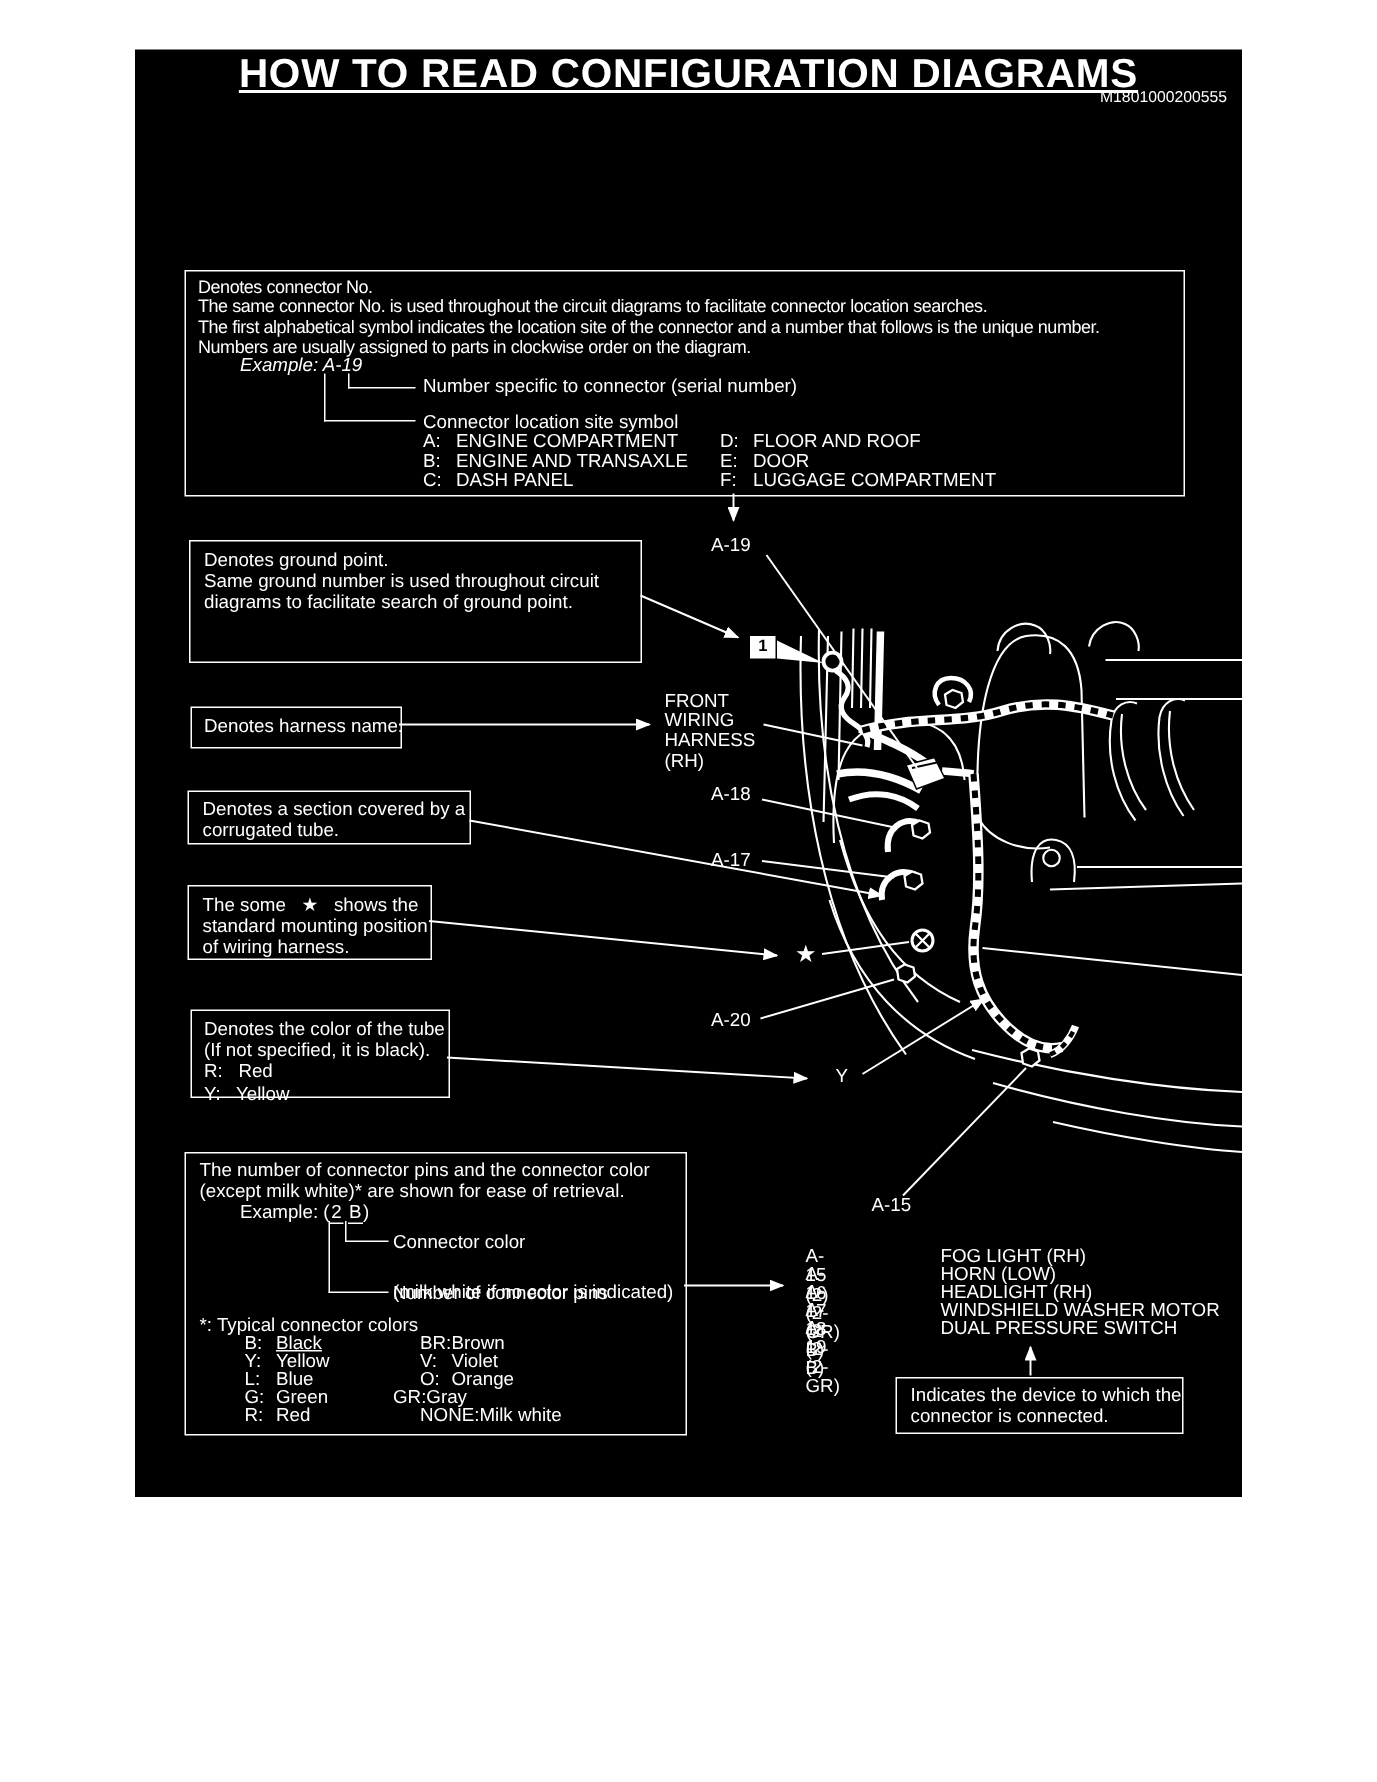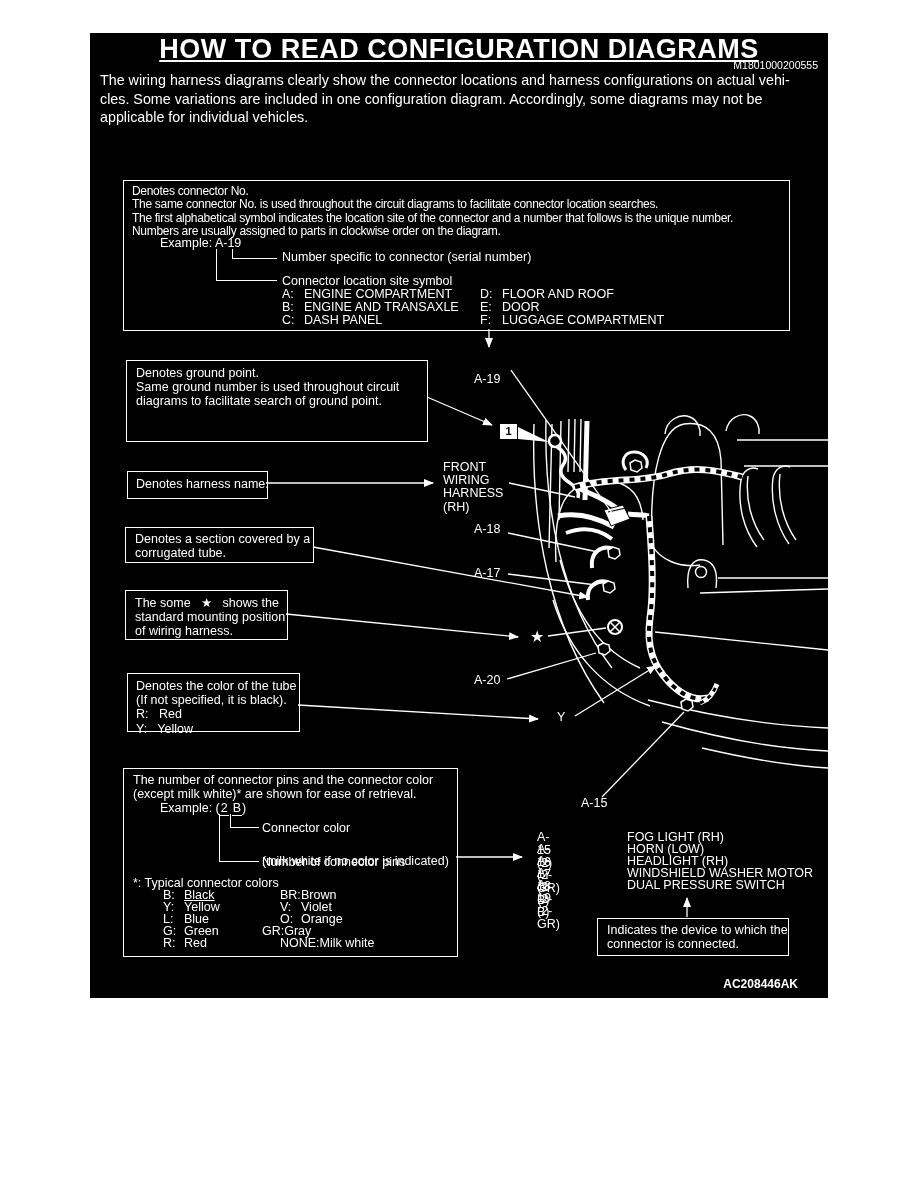--- a/index.html
+++ b/index.html
@@ -26,30 +26,27 @@
   svg{position:absolute;left:0;top:0;pointer-events:none;}
 </style>
 </head>
 <body>
 
 <div id="canvas">
   <div id="sheet"></div>
 
   <div class="t title" style="left:90px;top:34px;width:738px;">HOW TO READ CONFIGURATION DIAGRAMS</div>
   <div class="t doccode" style="left:90px;top:59px;width:728px;">M1801000200555</div>
-  <div class="t intro" style="left:100px;top:71px;width:722px;">The wiring harness diagrams clearly show the connector locations and harness configurations on actual vehi-
-cles. Some variations are included in one configuration diagram. Accordingly, some diagrams may not be
-applicable for individual vehicles.</div>
 
   <div class="box" style="left:123px;top:180px;width:665px;height:149px;"></div>
   <div class="t b12t" style="left:132px;top:185px;width:652px;">Denotes connector No.
 The same connector No. is used throughout the circuit diagrams to facilitate connector location searches.
 The first alphabetical symbol indicates the location site of the connector and a number that follows is the unique number.
 Numbers are usually assigned to parts in clockwise order on the diagram.</div>
-  <div class="t b12" style="left:160px;top:236px;">Example: A-19</div>
+  <div class="t b12" style="left:160px;top:236px;font-style:italic;">Example: A-19</div>
   <div class="bracket" style="left:232px;top:249px;width:44px;height:9px;"></div>
   <div class="bracket" style="left:216px;top:249px;width:60px;height:31px;"></div>
   <div class="t b12" style="left:282px;top:250px;">Number specific to connector (serial number)</div>
   <div class="t b12" style="left:282px;top:274px;">Connector location site symbol</div>
   <div class="row" style="left:282px;top:288px;"><span class="code2">A:</span><span>ENGINE COMPARTMENT</span></div>
   <div class="row" style="left:282px;top:301px;"><span class="code2">B:</span><span>ENGINE AND TRANSAXLE</span></div>
   <div class="row" style="left:282px;top:314px;"><span class="code2">C:</span><span>DASH PANEL</span></div>
   <div class="row" style="left:480px;top:288px;"><span class="code2">D:</span><span>FLOOR AND ROOF</span></div>
   <div class="row" style="left:480px;top:301px;"><span class="code2">E:</span><span>DOOR</span></div>
   <div class="row" style="left:480px;top:314px;"><span class="code2">F:</span><span>LUGGAGE COMPARTMENT</span></div>
@@ -95,21 +92,21 @@
   <div class="row" style="left:280px;top:889px;"><span class="code1">BR:</span><span>Brown</span></div>
   <div class="row" style="left:280px;top:901px;"><span class="code1">V:</span><span>Violet</span></div>
   <div class="row" style="left:280px;top:913px;"><span class="code1">O:</span><span>Orange</span></div>
   <div class="row" style="left:262px;top:925px;"><span class="code1">GR:</span><span>Gray</span></div>
   <div class="row" style="left:280px;top:937px;"><span class="code1">NONE:</span><span>Milk white</span></div>
 
   <div class="box" style="left:597px;top:918px;width:190px;height:36px;"></div>
   <div class="t b12" style="left:607px;top:923px;">Indicates the device to which the
 connector is connected.</div>
 
-  <div class="t lbl" style="left:474px;top:357px;margin-top:16px;">A-19</div>
+  <div class="t lbl" style="left:474px;top:357px;">A-19</div>
   <div class="gbadge">1</div>
   <div class="t lbl" style="left:443px;top:461px;line-height:13.2px;">FRONT
 WIRING
 HARNESS
 (RH)</div>
   <div class="t lbl" style="left:474px;top:523px;">A-18</div>
   <div class="t lbl" style="left:474px;top:567px;">A-17</div>
   <div class="t star" style="left:530px;top:629px;">★</div>
   <div class="t lbl" style="left:474px;top:674px;">A-20</div>
   <div class="t lbl" style="left:557px;top:711px;">Y</div>
@@ -129,21 +126,20 @@
     </div>
   <div class="row" style="left:537px;top:867px;">
       <span style="position:absolute;left:0;">A-18 (2-B)</span>
       <span style="position:absolute;left:90px;white-space:nowrap;">WINDSHIELD WASHER MOTOR</span>
     </div>
   <div class="row" style="left:537px;top:879px;">
       <span style="position:absolute;left:0;">A-19 (2-GR)</span>
       <span style="position:absolute;left:90px;white-space:nowrap;">DUAL PRESSURE SWITCH</span>
     </div>
 
-  <div class="t figcode" style="left:90px;top:977px;width:708px;">AC208446AK</div>
 
   <svg width="918" height="1188" viewBox="0 0 918 1188">
     <defs>
       <marker id="ah" viewBox="0 0 10 8" markerWidth="10" markerHeight="8" refX="9" refY="4" orient="auto" markerUnits="userSpaceOnUse">
         <path d="M0,0 L10,4 L0,8 Z" fill="#fff"></path>
       </marker>
     </defs>
 
     <g stroke="#fff" stroke-width="1.4" fill="none">
       <path d="M534,424 C531,520 548,625 604,703"></path>

